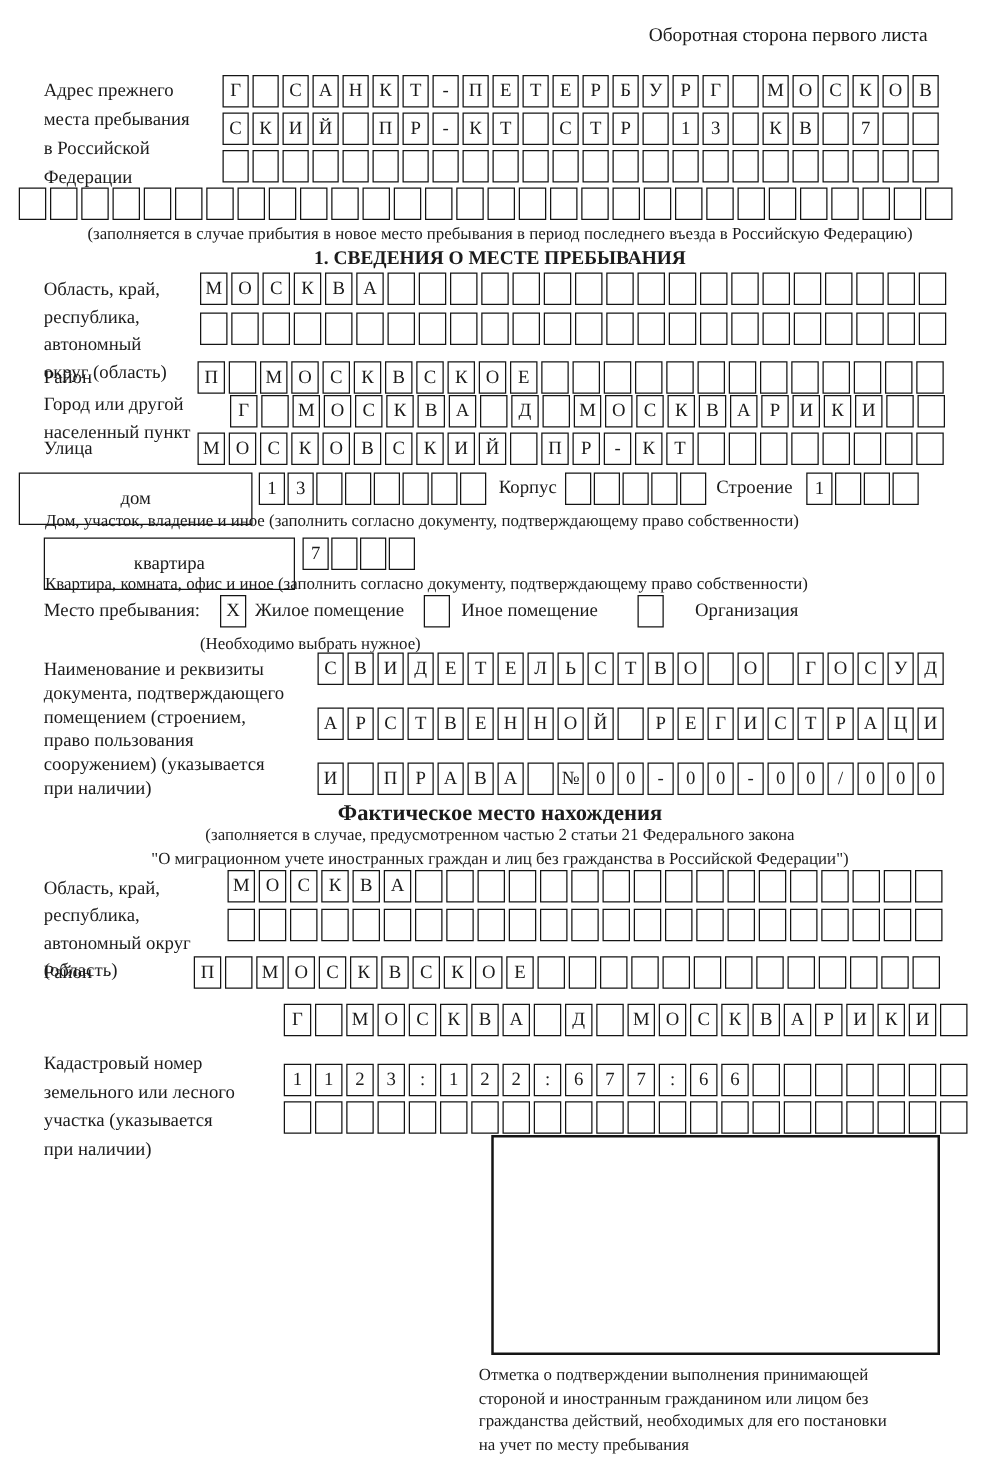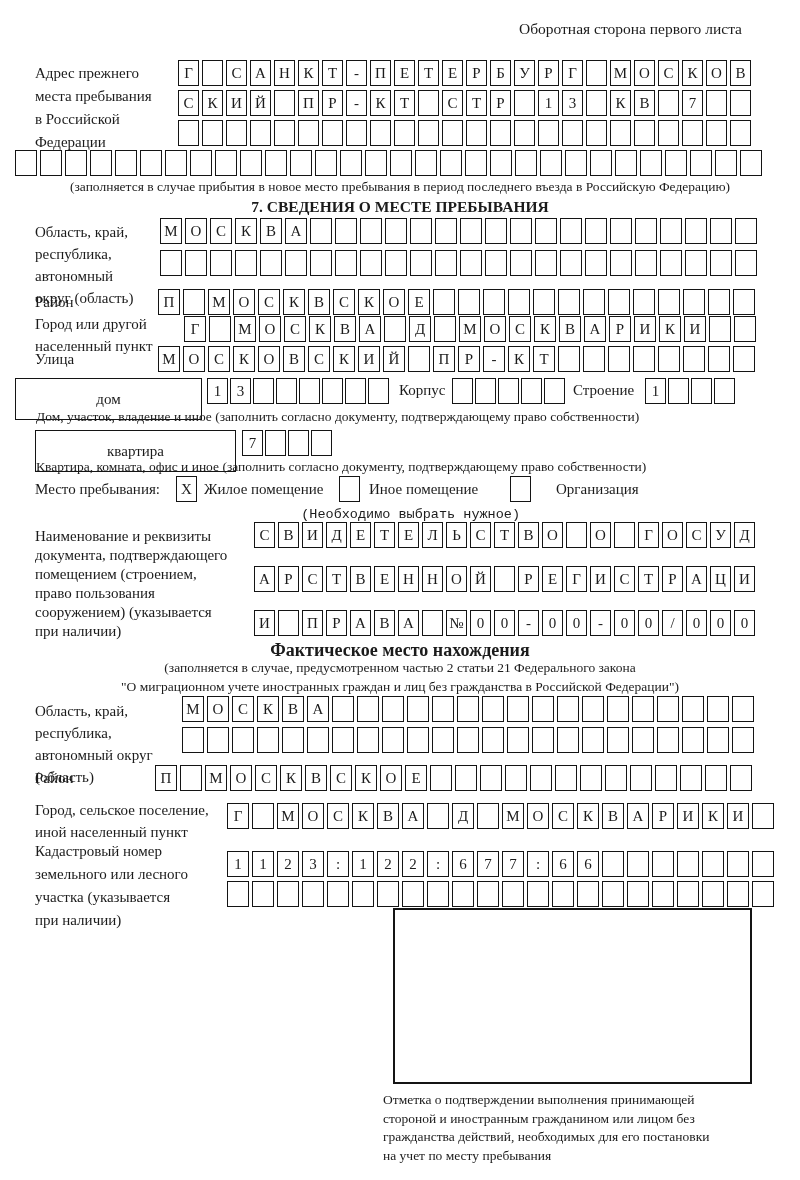--- a/index.html
+++ b/index.html
@@ -142,21 +142,21 @@
       <span class="cb"></span>
       <span class="cb"></span>
       <span class="cb"></span>
       <span class="cb"></span>
       <span class="cb"></span>
       <span class="cb"></span>
       <span class="cb"></span>
     </div>
   <div class="cap center" style="top:179px;">(заполняется в случае прибытия в новое место пребывания в период последнего въезда в Российскую Федерацию)</div>
 
-  <div class="ttl" style="top:198px;">7. СВЕДЕНИЯ О МЕСТЕ ПРЕБЫВАНИЯ</div>
+  <div class="ttl" style="top:198px;">1. СВЕДЕНИЯ О МЕСТЕ ПРЕБЫВАНИЯ</div>
 
   <div class="lbl" style="left:35px;top:221px;width:140px;">
       <div>Область, край,</div>
       <div>республика,</div>
       <div>автономный</div>
       <div>округ (область)</div>
     </div>
   <div class="boxrow p25" style="left:160px;top:218px;">
       <span class="cb">М</span>
       <span class="cb">О</span>
@@ -339,21 +339,21 @@
     </div>
   <div class="inline-lbl" style="left:204px;top:481px;">Жилое помещение</div>
   <div class="boxrow" style="left:339px;top:476px;">
       <span class="cb"></span>
     </div>
   <div class="inline-lbl" style="left:369px;top:481px;">Иное помещение</div>
   <div class="boxrow" style="left:510px;top:476px;">
       <span class="cb"></span>
     </div>
   <div class="inline-lbl" style="left:556px;top:481px;">Организация</div>
-  <div class="cap" style="left:160px;top:507px;width:360px;text-align:right;font-family:Liberation Mono, monospace;">(Необходимо выбрать нужное)</div>
+  <div class="cap" style="left:160px;top:507px;width:360px;text-align:left;">(Необходимо выбрать нужное)</div>
 
   <div class="lbl lh19" style="left:35px;top:527px;width:215px;">
       <div>Наименование и реквизиты</div>
       <div>документа, подтверждающего</div>
       <div>помещением (строением,</div>
       <div>право пользования</div>
       <div>сооружением) (указывается</div>
       <div>при наличии)</div>
     </div>
   <div class="boxrow" style="left:254px;top:522px;">
@@ -510,24 +510,20 @@
       <span class="cb"></span>
       <span class="cb"></span>
       <span class="cb"></span>
       <span class="cb"></span>
       <span class="cb"></span>
       <span class="cb"></span>
       <span class="cb"></span>
       <span class="cb"></span>
     </div>
 
-  <div class="lbl" style="left:35px;top:799px;width:190px;">
-      <div>Город, сельское поселение,</div>
-      <div>иной населенный пункт</div>
-    </div>
   <div class="boxrow p25" style="left:227px;top:803px;">
       <span class="cb">Г</span>
       <span class="cb"></span>
       <span class="cb">М</span>
       <span class="cb">О</span>
       <span class="cb">С</span>
       <span class="cb">К</span>
       <span class="cb">В</span>
       <span class="cb">А</span>
       <span class="cb"></span>

